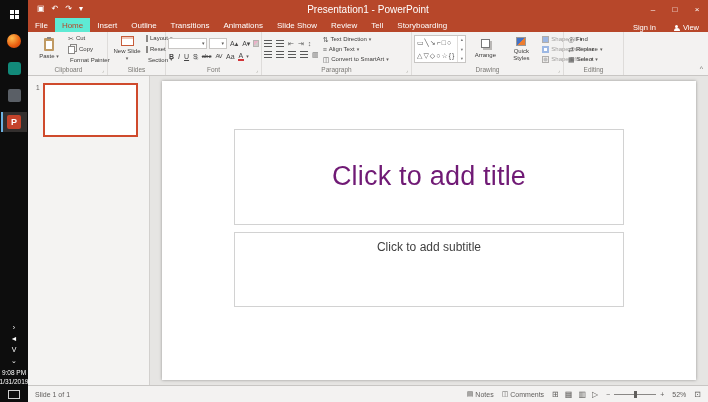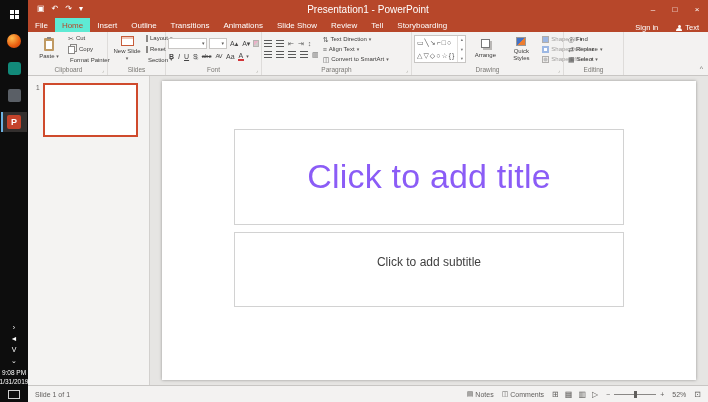--- a/index.html
+++ b/index.html
@@ -97,22 +97,22 @@
 
   
   .workspace{flex:1;display:flex;min-height:0;background:#e6e5e3}
   .thumbs{width:122px;background:#f4f3f2;border-right:1px solid #d2d0ce;padding:7px 8px 0 8px;flex:0 0 auto}
   .thumb-row{display:flex;gap:3px}
   .thumb-num{font-size:6.5px;color:#605e5c;padding-top:1px}
   .thumb{width:95px;height:54px;background:#fff;border:2px solid #cf4a2c}
   .canvas{flex:1;display:flex;align-items:center;justify-content:center;min-width:0}
   .slide{width:534px;height:299px;background:#fff;box-shadow:0 0 3px rgba(0,0,0,.35);position:relative}
   .ph{position:absolute;left:13.5%;width:73%;border:1px solid #d2d2d2;display:flex;justify-content:center}
-  .title-ph{top:16%;height:32%;align-items:center;font-size:34px;font-weight:300;color:#8b5cf6;letter-spacing:.2px}
-  .subtitle-ph{top:50.5%;height:25%;align-items:flex-start;padding-top:22px;font-size:12px;color:#3f3f3f}
+  .title-ph{top:16%;height:32%;align-items:center;font-size:27px;font-weight:300;color:#701a75;letter-spacing:.2px}
+  .subtitle-ph{top:50.5%;height:25%;align-items:flex-start;padding-top:7px;font-size:12px;color:#3f3f3f}
 
   
   .statusbar{height:17px;background:#f3f2f1;border-top:1px solid #c8c6c4;display:flex;align-items:center;font-size:7px;color:#605e5c;padding:0 7px;flex:0 0 auto}
   .sb-right{margin-left:auto;display:flex;align-items:center;gap:8px}
   .sb-btn{display:flex;align-items:center;gap:2px}
   .sb-views{display:flex;gap:6px;font-size:8px;color:#605e5c}
   .zoomer{display:flex;align-items:center;gap:4px}
   .zoom-slider{width:42px;height:1px;background:#8a8886;position:relative;display:inline-block}
   .zthumb{position:absolute;left:46%;top:-3px;width:3px;height:7px;background:#605e5c}
   .fitg{font-size:8px}
@@ -176,21 +176,21 @@
       <span class="tab">Transitions</span>
       <span class="tab">Animations</span>
       <span class="tab">Slide Show</span>
       <span class="tab">Review</span>
       <span class="tab">Tell</span>
       <span class="tab">Storyboarding</span>
       <span class="tr-right">
         <span class="signin">Sign in</span>
         <span class="share">
           <span class="person"></span>
-          <span>Text</span>
+          <span>View</span>
         </span>
       </span>
     </div>
 
     <div class="ribbon">
 
       <div class="rgroup g-clip">
         <div class="rg-content">
           <div class="bigbtn">
             <span class="ic-paste"></span>

